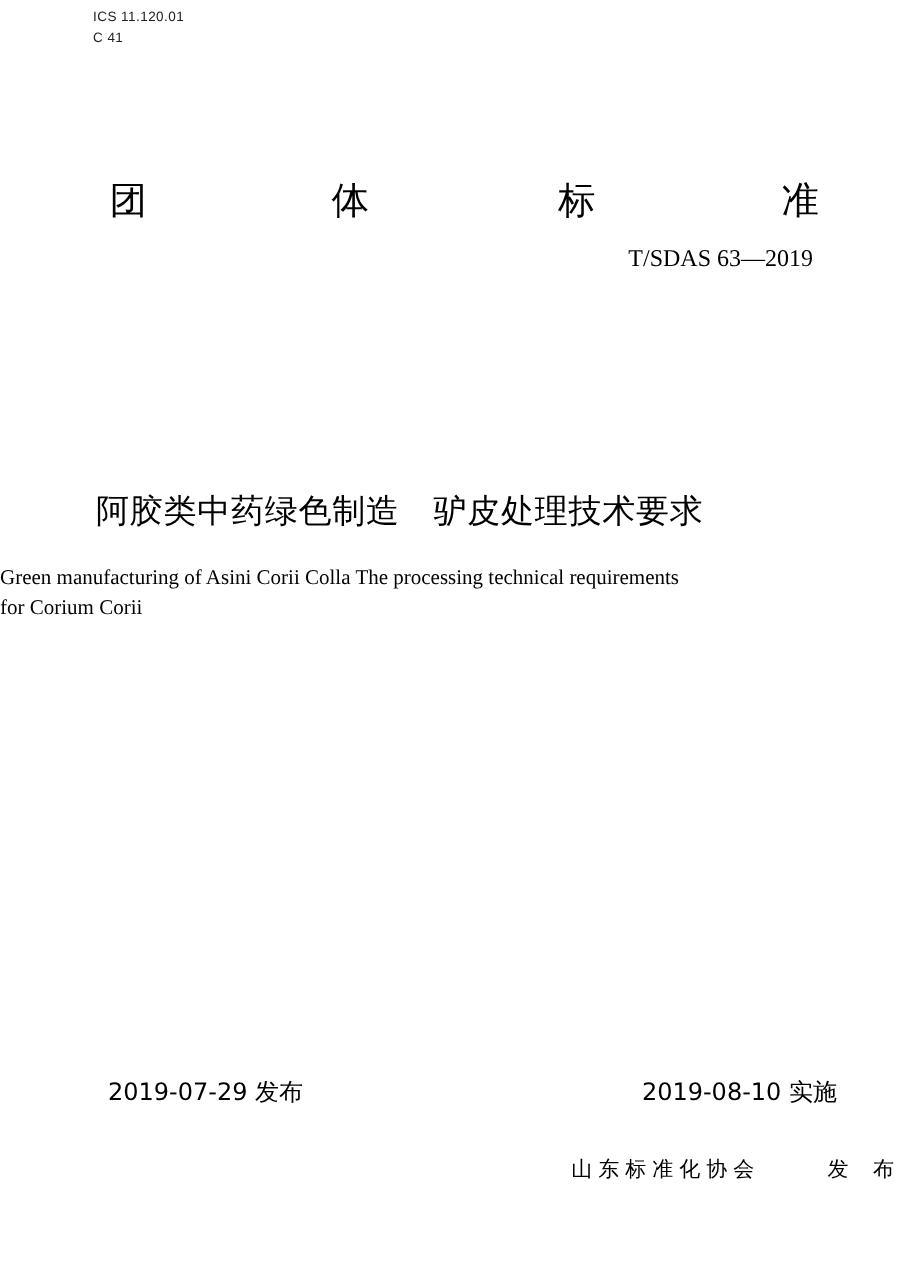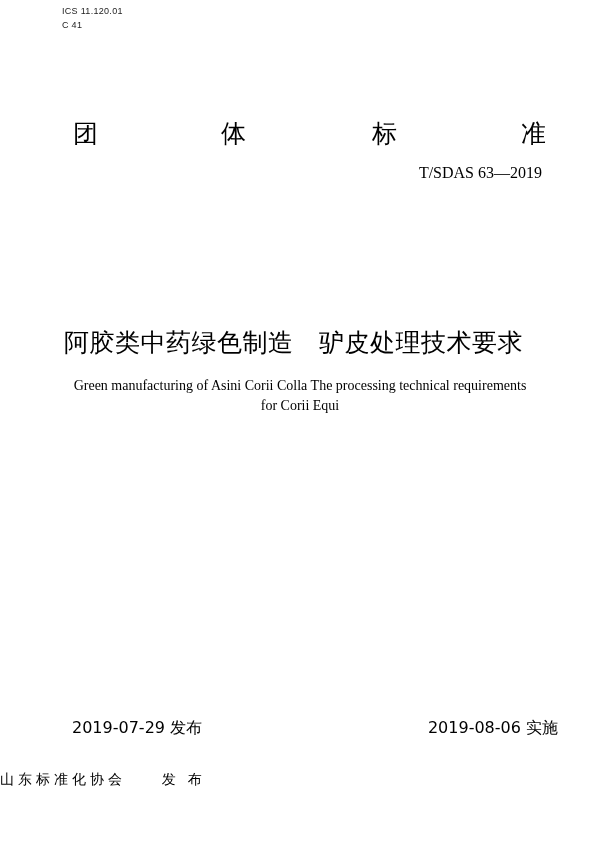--- a/index.html
+++ b/index.html
@@ -1,45 +1,45 @@
 <!DOCTYPE html>
 <html><head>
 <meta charset="utf-8">
 <style>
   html, body { margin: 0; padding: 0; background: #ffffff; }
   body { width: 600px; height: 850px; position: relative; overflow: hidden; color: #000; }
   .abs { position: absolute; white-space: nowrap; }
   .small-code { font-family: "Liberation Sans", sans-serif; font-size: 9px; color: #222; letter-spacing: 0.3px; }
   .big-char { font-family: "DejaVu Sans", sans-serif; font-size: 25px; top: 117px; }
   .std-no { font-family: "Liberation Serif", serif; font-size: 16px; right: 58px; top: 164px; }
-  .title-cn { font-family: "DejaVu Sans", sans-serif; font-size: 25px; left: 64px; top: 326px; letter-spacing: 0.5px; }
-  .title-en { font-family: "Liberation Serif", serif; font-size: 14px; width: 600px; left: 0; text-align: center; }
+  .title-cn { font-family: "DejaVu Sans", sans-serif; font-size: 22px; left: 64px; top: 326px; letter-spacing: 0.5px; }
+  .title-en { font-family: "Liberation Serif", serif; font-size: 14px; width: 600px; left: 0; }
   .date { font-family: "DejaVu Sans", sans-serif; font-size: 16px; top: 718px; }
-  .issuer { font-family: Liberation Sans, sans-serif; font-size: 14px; top: 771px; left: 0; width: 600px; text-align: left; }
+  .issuer { font-family: Liberation Mono, monospace; font-size: 14px; top: 771px; left: 0; width: 600px; text-align: right; }
   .issuer span { letter-spacing: 4px; }
 </style>
 </head>
 <body>
 
 <div>
   <div class="abs small-code" style="left:62px; top:6px;text-align:right;">ICS  11.120.01</div>
   <div class="abs small-code" style="left:62px; top:20px;">C 41</div>
 
   <div class="abs big-char" style="left:73px;">团</div>
   <div class="abs big-char" style="left:221px;">体</div>
   <div class="abs big-char" style="left:372px;">标</div>
   <div class="abs big-char" style="left:521px;">准</div>
 
   <div class="abs std-no">T/SDAS 63—2019</div>
 
   <div class="abs title-cn">阿胶类中药绿色制造　驴皮处理技术要求</div>
   <div class="abs title-en" style="top:378px;">Green manufacturing of Asini Corii Colla   The processing technical requirements</div>
-  <div class="abs title-en" style="top:398px;">for Corii Equi</div>
+  <div class="abs title-en" style="top:398px;">for Corium Corii</div>
 
   <div class="abs date" style="left:72px;">2019-07-29 发布</div>
-  <div class="abs date" style="right:42px;">2019-08-06 实施</div>
+  <div class="abs date" style="right:42px;">2019-08-10 实施</div>
 
   <div class="abs issuer">
     <span>山东标准化协会</span>
     <span style="display:inline-block; width:28px;"></span>
     <span>发 布</span>
   </div>
 </div>
 
 </body></html>

